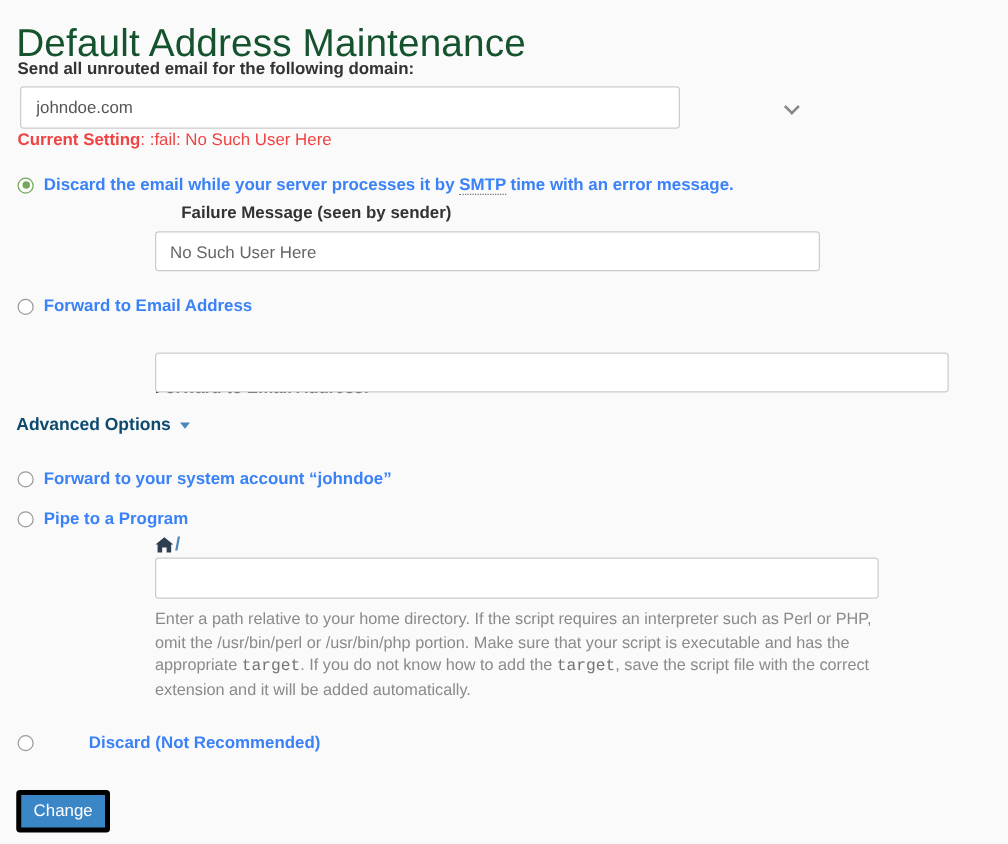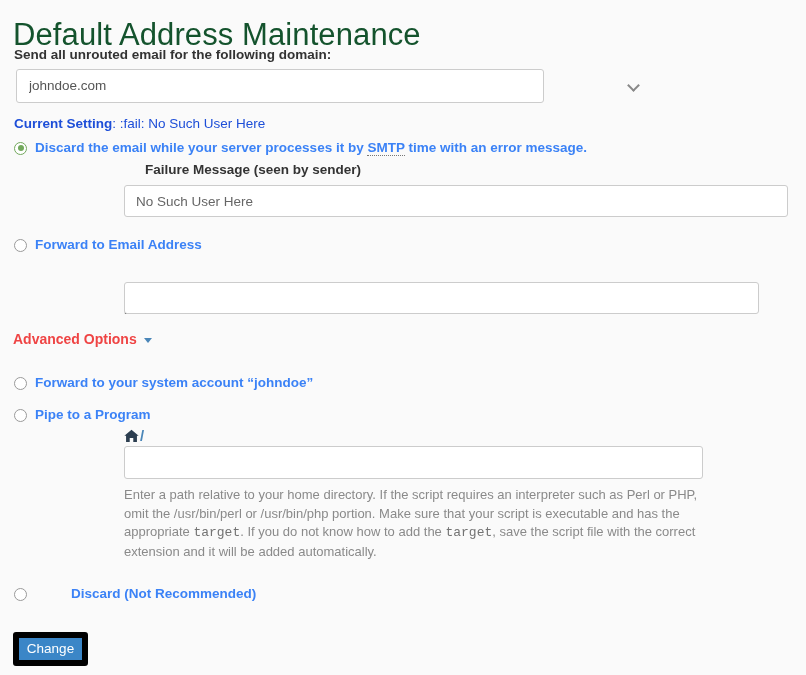--- a/index.html
+++ b/index.html
@@ -79,24 +79,23 @@
     height: 7px;
     border-right: 2px solid #888;
     border-bottom: 2px solid #888;
     transform: rotate(45deg);
   }
   .current-setting {
     position: absolute;
     left: 14px;
     top: 103px;
     font-size: 13.5px;
-    color: #1d4ed8;
-    line-height: 18px;
-    white-space: nowrap;
-    margin-top: 12px;
+    color: #ef4444;
+    line-height: 18px;
+    white-space: nowrap;
   }
   .current-setting b { font-weight: bold; }
 
   .radio-row {
     position: absolute;
     left: 14px;
     display: flex;
     align-items: center;
     white-space: nowrap;
   }
@@ -158,21 +157,21 @@
     outline: none;
   }
   .text-input::placeholder { color: #777; opacity: 1; }
 
   .advanced-options {
     position: absolute;
     left: 13px;
     top: 330px;
     font-size: 14px;
     font-weight: bold;
-    color: #ef4444;
+    color: #0c4a6e;
     text-decoration: none;
     line-height: 18px;
     display: flex;
     align-items: center;
     white-space: nowrap;
   }
   .caret {
     display: inline-block;
     margin-left: 7px;
     width: 0; height: 0;
@@ -223,21 +222,21 @@
     font-family: Liberation Mono, monospace;
   }
 
   .change-button {
     position: absolute;
     left: 13px;
     top: 632px;
     width: 75px;
     height: 34px;
     background: #3b86c7;
-    border: 6px solid #000000;
+    border: 4px solid #000000;
     border-radius: 3px;
     color: #fff;
     font-family: "Liberation Sans", sans-serif;
     font-size: 13.5px;
     line-height: 1;
     cursor: pointer;
     padding: 0;
   }
 </style>
 </head>
@@ -258,21 +257,21 @@
     <b>Current Setting</b><span>: </span><span>:fail: No Such User Here</span>
   </div>
 
   <div class="radio-row" style="top:139px;">
     <span class="radio checked"></span>
     <span class="radio-label"><span>Discard the email while your server processes it by </span><span class="abbr">SMTP</span><span> time with an error message.</span></span>
   </div>
 
   <div class="sub-label" style="top:161px;margin-left:21px;">Failure Message (seen by sender)</div>
 
-  <input class="text-input" style="left: 124px; top: 185px; width: 664px; height: 32px;" value="No Such User Here">
+  <input class="text-input" style="left: 124px; top: 185px; width: 532px; height: 32px;" value="No Such User Here">
 
   <div class="radio-row" style="top:236px;">
     <span class="radio"></span>
     <span class="radio-label">Forward to Email Address</span>
   </div>
 
   <div class="sub-label" style="top:259px;margin-top:42px;">Forward to Email Address:</div>
 
   <input class="text-input" style="left: 124px; top: 282px; width: 635px; height: 32px;" value="">
 

